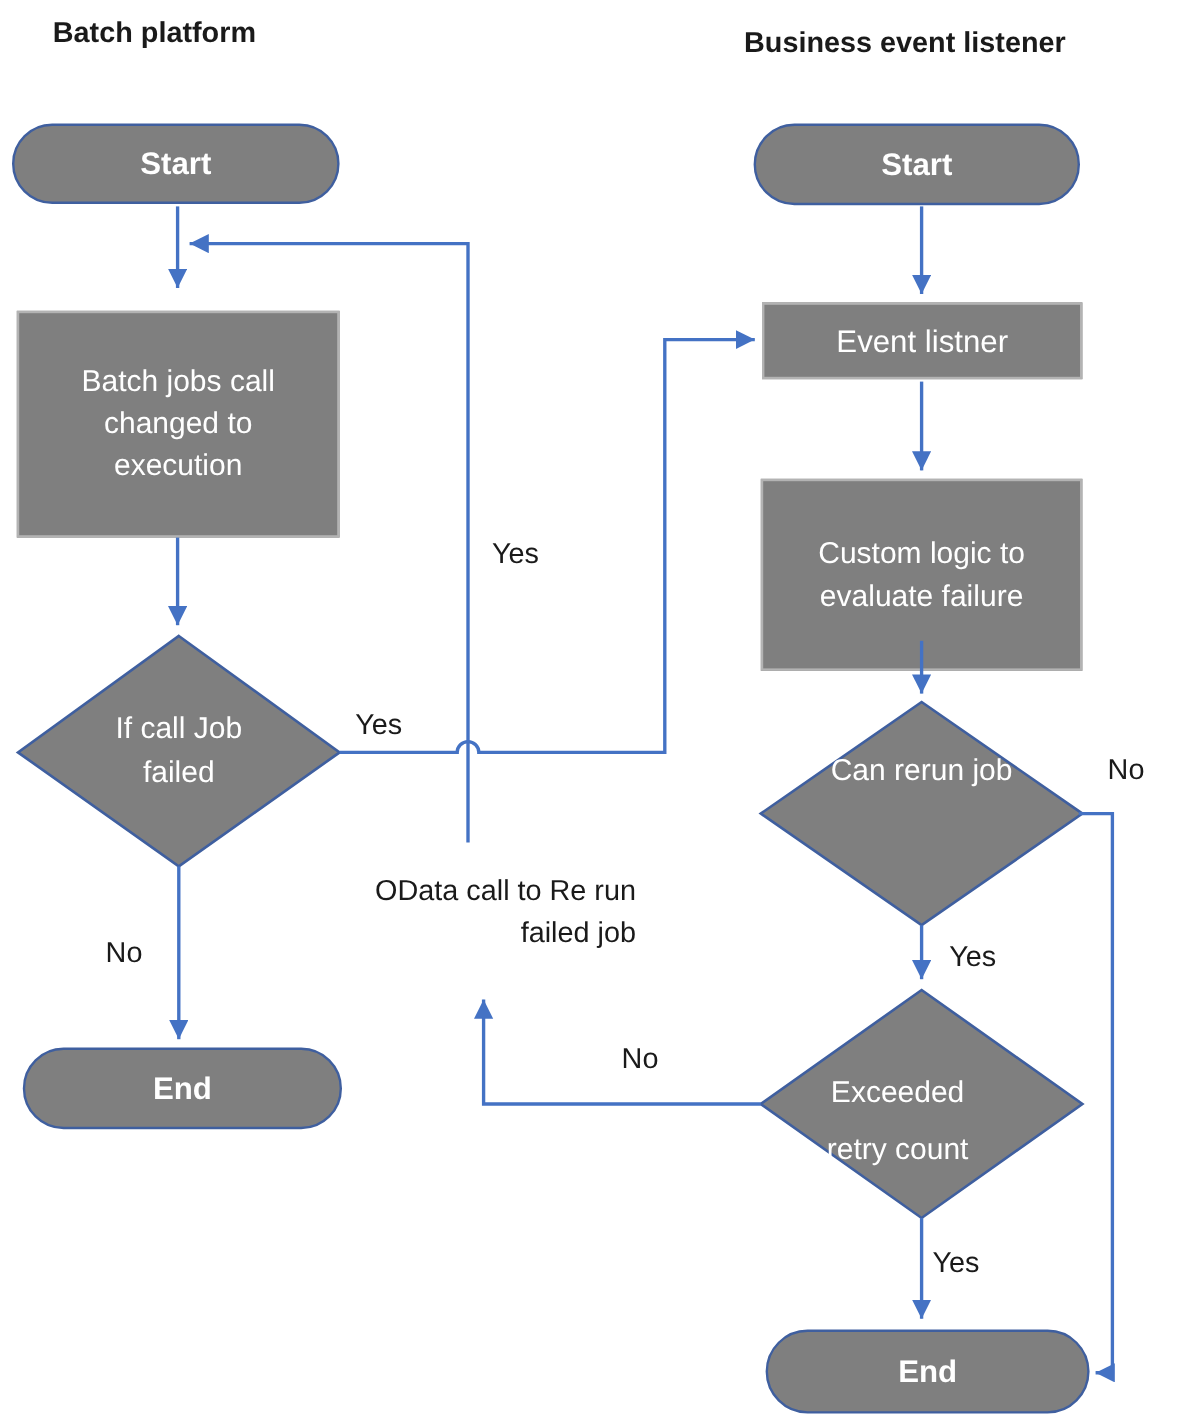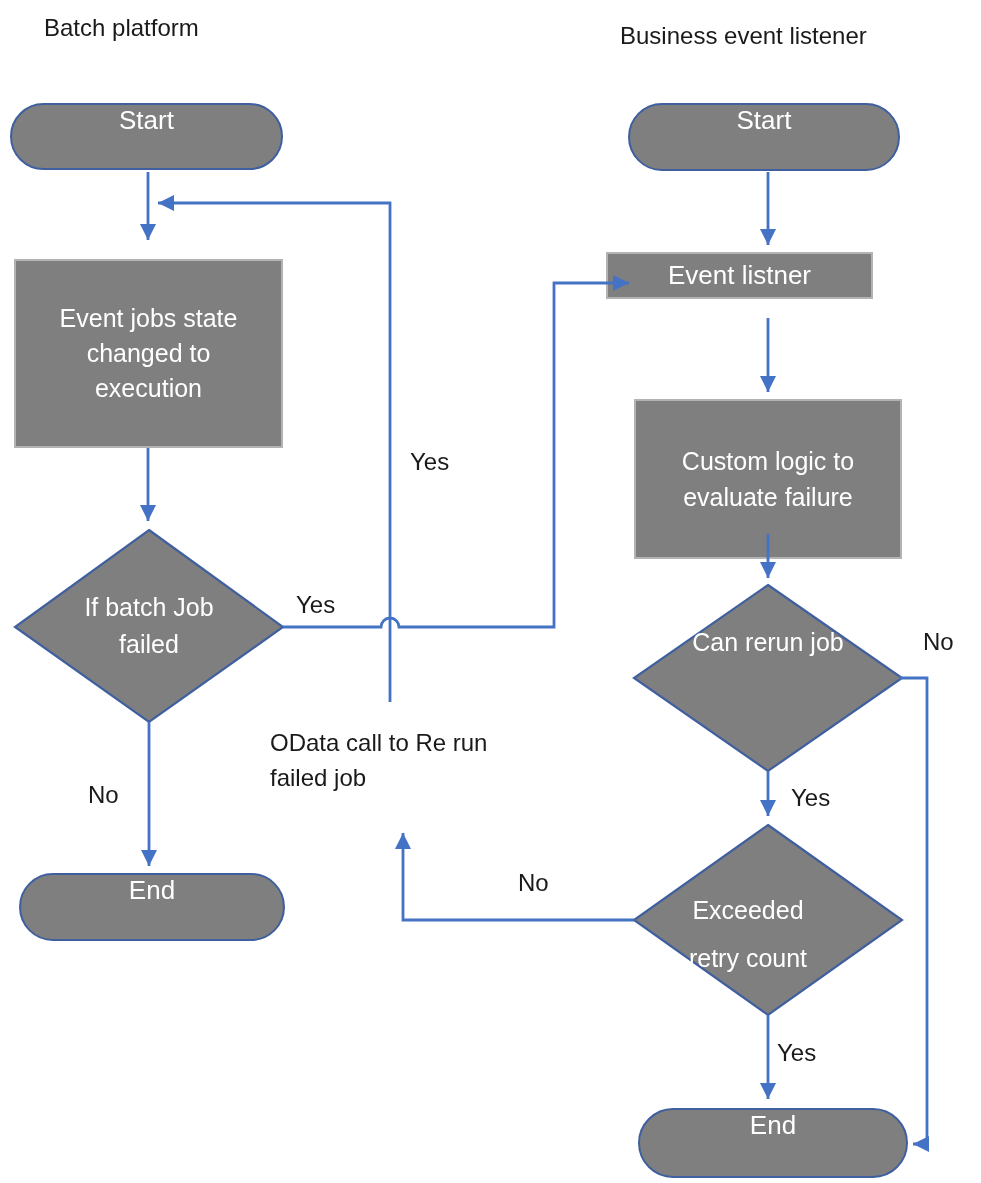--- a/index.html
+++ b/index.html
@@ -1,27 +1,27 @@
 <!DOCTYPE html>
 <html style="--shape-fill: #7f7f7f; --shape-border: #3f5f9f; --rect-border: #b3b3b3; --connector: #4472c4; --text-on-shape: #ffffff; --label-text: #1a1a1a;"><head>
 <meta charset="utf-8">
 <style>
   html,body{margin:0;padding:0;background:#ffffff;}
   .canvas{
     position:relative;width:981px;height:1183px;background:#ffffff;
     font-family:"Liberation Sans",sans-serif;overflow:hidden;
   }
   .title{
-    position:absolute;font-size:24px;font-weight:normal;
+    position:absolute;font-size:24px;font-weight:bold;
     color:var(--label-text,#1a1a1a);white-space:nowrap;
   }
   .stadium{
     position:absolute;background:var(--shape-fill,#7f7f7f);
     border:2.5px solid var(--shape-border,#3f5f9f);border-radius:40px;
-    display:flex;align-items:flex-start;justify-content:center;box-sizing:border-box;
+    display:flex;align-items:center;justify-content:center;box-sizing:border-box;font-weight:bold;
   }
   .rectnode{
     position:absolute;background:var(--shape-fill,#7f7f7f);
     border:2px solid var(--rect-border,#b3b3b3);
     display:flex;align-items:center;justify-content:center;box-sizing:border-box;
   }
   .stxt{
     color:var(--text-on-shape,#ffffff);font-size:26px;text-align:center;
     white-space:pre-line;
   }
@@ -45,34 +45,34 @@
 <div class="canvas">
 
   <div class="title" style="left:44px;top:14px">Batch platform</div>
   <div class="title" style="left:620px;top:22px">Business event listener</div>
 
   <div class="stadium" style="left:10px;top:103px;width:273px;height:67px">
     <span class="stxt">Start</span>
   </div>
 
   <div class="rectnode" style="left:14px;top:259px;width:269px;height:189px">
-    <span class="stxt multiline">Event jobs state
+    <span class="stxt multiline">Batch jobs call
 changed to
 execution</span>
   </div>
 
   <div class="stadium" style="left:19px;top:873px;width:266px;height:68px">
     <span class="stxt">End</span>
   </div>
 
   <div class="stadium" style="left:628px;top:103px;width:272px;height:68px">
     <span class="stxt">Start</span>
   </div>
 
-  <div class="rectnode" style="left:606px;top:252px;width:267px;height:47px">
+  <div class="rectnode" style="left:635px;top:252px;width:267px;height:64px">
     <span class="stxt">Event listner</span>
   </div>
 
   <div class="rectnode" style="left:634px;top:399px;width:268px;height:160px">
     <span class="stxt multiline" style="line-height:36px">Custom logic to
 evaluate failure</span>
   </div>
 
   <div class="stadium" style="left:638px;top:1108px;width:270px;height:70px">
     <span class="stxt">End</span>
@@ -99,29 +99,29 @@
     <path class="connector" d="M634,920 H403 V833" marker-end="url(#arrowhead)"></path>
 
     <path class="connector" d="M768,172 V245" marker-end="url(#arrowhead)"></path>
     <path class="connector" d="M768,318 V392" marker-end="url(#arrowhead)"></path>
     <path class="connector" d="M768,534 V578" marker-end="url(#arrowhead)"></path>
     <path class="connector" d="M768,771 V816" marker-end="url(#arrowhead)"></path>
     <path class="connector" d="M899,678 H927 V1144 H913" marker-end="url(#arrowhead)"></path>
     <path class="connector" d="M768,1015 V1099" marker-end="url(#arrowhead)"></path>
   </svg>
 
-  <div class="dlabel" style="left:29px;top:589px;width:240px;line-height:37px">If batch Job
+  <div class="dlabel" style="left:29px;top:589px;width:240px;line-height:37px">If call Job
 failed</div>
   <div class="dlabel" style="left:648px;top:628px;width:240px">Can rerun job</div>
   <div class="dlabel" style="left:628px;top:886px;width:240px;line-height:48px">Exceeded
 retry count</div>
 
   <div class="elabel" style="left:296px;top:591px">Yes</div>
   <div class="elabel" style="left:88px;top:781px">No</div>
   <div class="elabel" style="left:410px;top:448px">Yes</div>
-  <div class="elabel" style="left:270px;top:725px;width:260px;text-align:left;line-height:35px">OData call to Re run
+  <div class="elabel" style="left:270px;top:725px;width:260px;text-align:right;line-height:35px">OData call to Re run
 failed job</div>
   <div class="elabel" style="left:518px;top:869px">No</div>
   <div class="elabel" style="left:923px;top:628px">No</div>
   <div class="elabel" style="left:791px;top:784px">Yes</div>
   <div class="elabel" style="left:777px;top:1039px">Yes</div>
 
 </div>
 
 </body></html>

